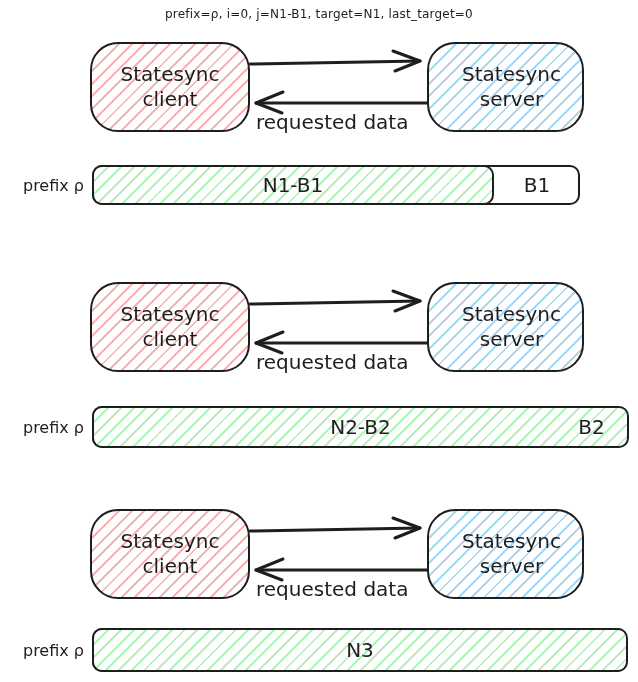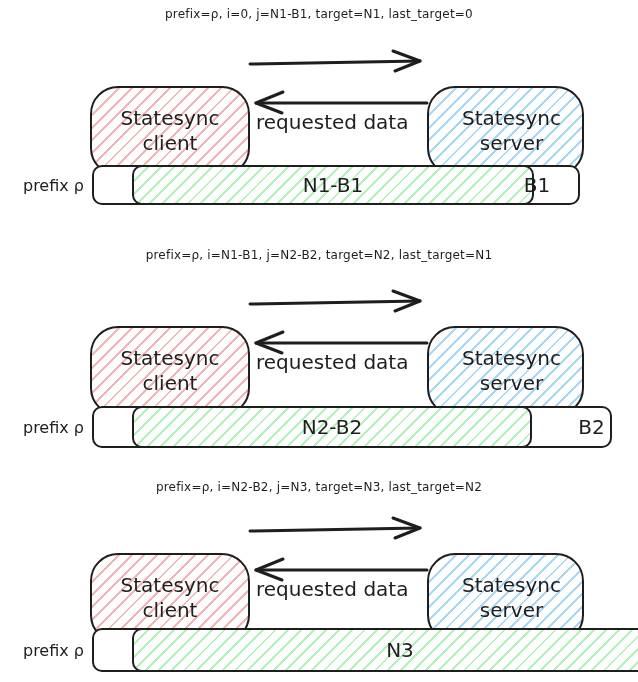--- a/index.html
+++ b/index.html
@@ -2,34 +2,34 @@
 <html><head>
 <meta charset="utf-8">
 <style>
   html,body{margin:0;padding:0;background:#ffffff;}
   body{width:638px;height:682px;font-family:"DejaVu Sans",sans-serif;color:#1e1e1e;overflow:hidden;}
   .canvas{position:relative;width:638px;height:682px;background:#fff;}
   section{position:absolute;inset:0;}
   .hdr{position:absolute;left:0;width:100%;text-align:center;font-size:12px;letter-spacing:.2px;white-space:nowrap;}
   .box{position:absolute;width:160px;height:90px;border:2.6px solid #1e1e1e;border-radius:28px;
        display:flex;align-items:center;justify-content:center;text-align:center;
-       font-size:20px;line-height:1.25;box-sizing:border-box;background-color:#fff;margin-top:44px;}
+       font-size:20px;line-height:1.25;box-sizing:border-box;background-color:#fff;}
   .box.client{background-image:repeating-linear-gradient(135deg,#f5b5b5 0 2px,transparent 2px 9px);}
   .box.server{background-image:repeating-linear-gradient(135deg,#a9d8f5 0 2px,transparent 2px 9px);padding-left:12px;}
   .box-label{display:block;padding:0 14px;}
   .arrows{position:absolute;overflow:visible;}
   .arrows path{stroke:#1e1e1e;stroke-width:3;fill:none;stroke-linecap:round;stroke-linejoin:round;}
   .reqlabel{position:absolute;left:256px;width:146px;text-align:center;font-size:20px;white-space:nowrap;}
   .prefix{position:absolute;left:4px;width:80px;display:flex;align-items:center;justify-content:flex-end;font-size:16px;white-space:nowrap;}
   .bar{position:absolute;left:92px;box-sizing:border-box;}
   .bar-bg{position:absolute;inset:0;background:#fff;border:2.6px solid #1e1e1e;border-radius:10px;box-sizing:border-box;}
   .bar-done{position:absolute;left:0;top:0;height:100%;box-sizing:border-box;
             border:2.6px solid #1e1e1e;border-radius:10px;background-color:#fff;
             background-image:repeating-linear-gradient(135deg,#b2f2bb 0 2px,transparent 2px 9px);
-            display:flex;align-items:center;justify-content:center;font-size:20px;margin-left:40px;}
+            display:flex;align-items:center;justify-content:center;font-size:20px;}
   .bar-rest{position:absolute;right:0;top:0;bottom:0;display:flex;align-items:center;justify-content:center;font-size:20px;}
 </style>
 </head>
 <body>
 
 <div class="canvas">
 
   <section>
     <div class="hdr" style="top:7px">prefix=ρ, i=0, j=N1-B1, target=N1, last_target=0</div>
 
@@ -56,21 +56,20 @@
     <div class="bar" style="top: 165px; height: 40px; width: 488px;">
       <div class="bar-bg"></div>
       <div class="bar-done" style="width: 402px;">
         <span>N1-B1</span>
       </div>
       <div class="bar-rest" style="left: 402px;">B1</div>
     </div>
   </section>
 
   <section>
-    <div class="hdr" style="top:248px">prefix=ρ, i=N1-B1, j=N2-B2, target=N2, last_target=N1</div>
 
     <div class="box client" style="top:282px;left:90px">
       <span class="box-label">Statesync client</span>
     </div>
     <div class="box server" style="top:282px;left:427px;width:157px">
       <span class="box-label">Statesync server</span>
     </div>
 
     <svg class="arrows" style="top:282px;left:250px" width="177" height="90" viewBox="0 0 177 90">
       <g>
@@ -80,29 +79,28 @@
       <g>
         <path d="M177 61 L6 61"></path>
         <path d="M6 61 L33 50 M6 61 L32 71"></path>
       </g>
     </svg>
     <div class="reqlabel" style="top:350px">requested data</div>
 
     <div class="prefix" style="top:406px;height:42px">prefix ρ</div>
     <div class="bar" style="top: 406px; height: 42px; width: 520px;">
       <div class="bar-bg"></div>
-      <div class="bar-done" style="width: 400px;">
+      <div class="bar-done" style="width: 537px;">
         <span>N2-B2</span>
       </div>
       <div class="bar-rest" style="left: 479px; border-radius: 11px;">B2</div>
     </div>
   </section>
 
   <section>
-    <div class="hdr" style="top:480px">prefix=ρ, i=N2-B2, j=N3, target=N3, last_target=N2</div>
 
     <div class="box client" style="top:509px;left:90px">
       <span class="box-label">Statesync client</span>
     </div>
     <div class="box server" style="top:509px;left:427px;width:157px">
       <span class="box-label">Statesync server</span>
     </div>
 
     <svg class="arrows" style="top:509px;left:250px" width="177" height="90" viewBox="0 0 177 90">
       <g>

